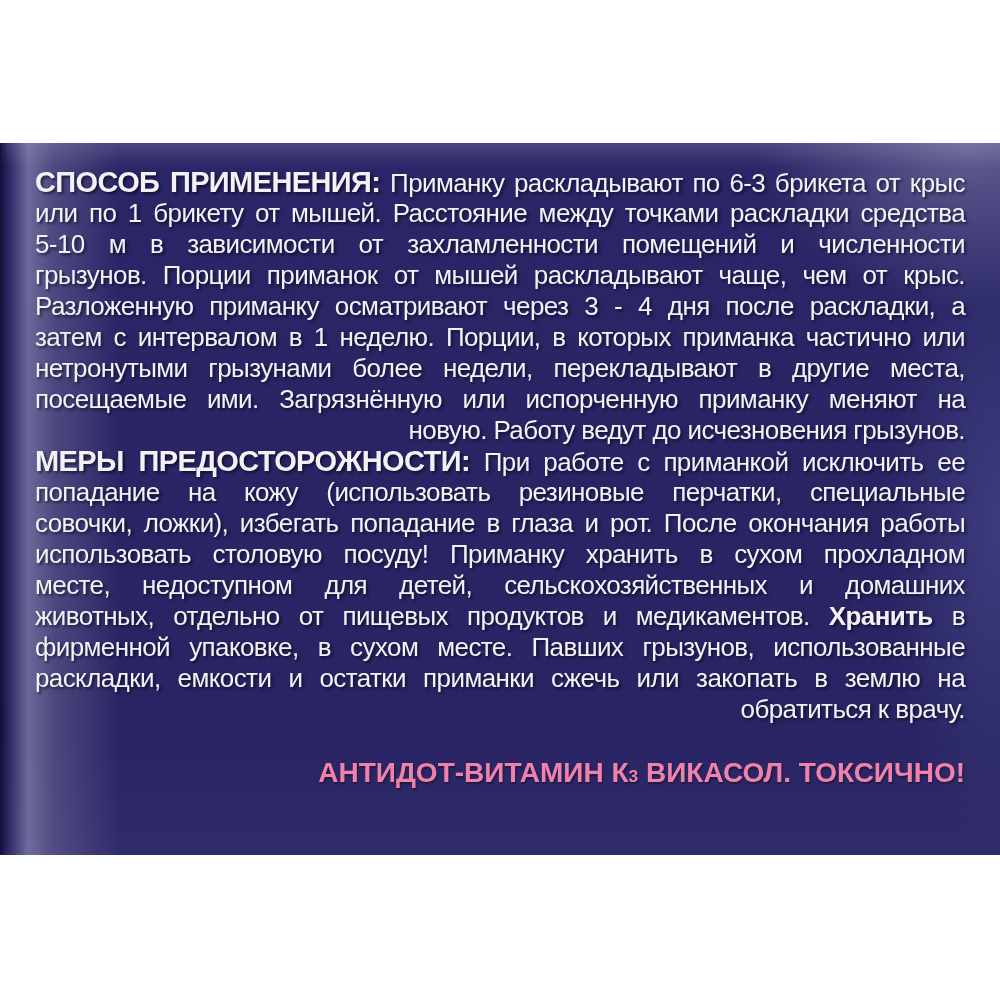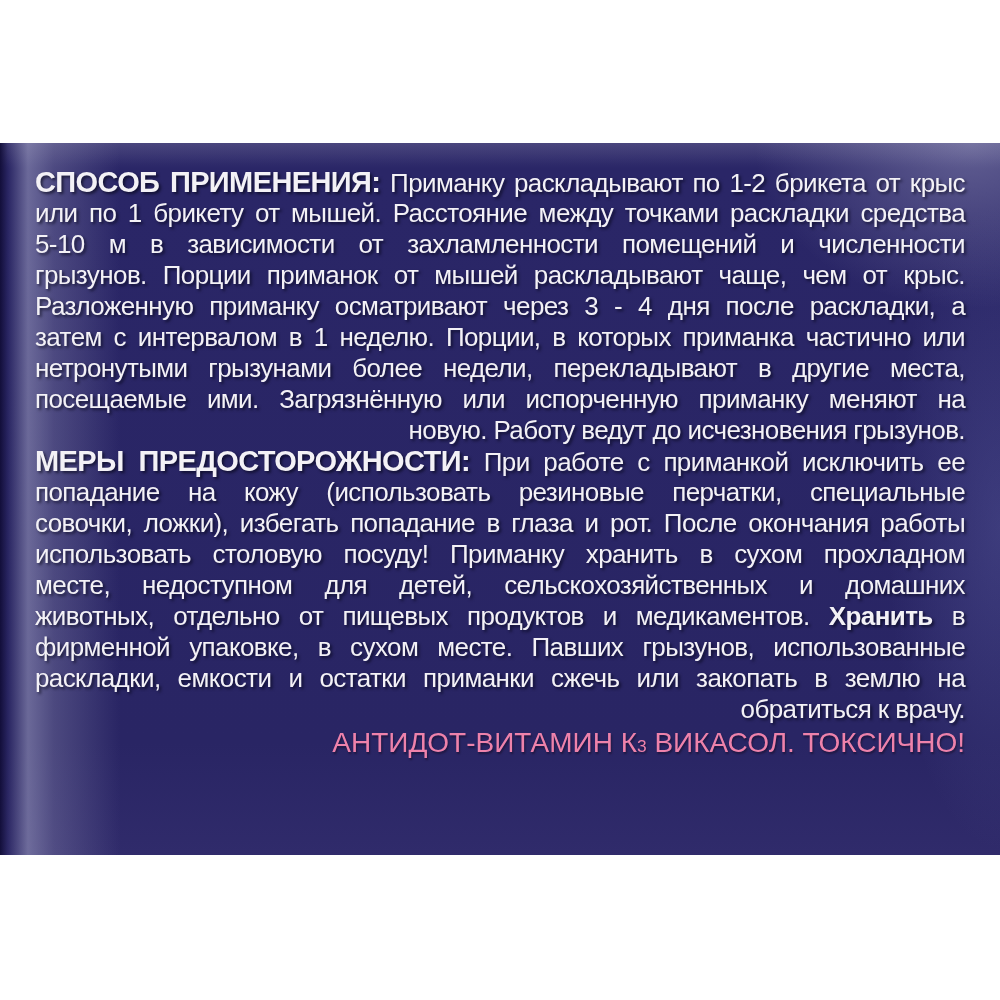--- a/index.html
+++ b/index.html
@@ -57,33 +57,34 @@
     text-align: justify;
     -moz-text-align-last: justify;
     text-align-last: justify;
   }
   .line.l { text-align: right; }
   .b { font-weight: bold; }
   .h { font-weight: bold; font-size: 29px; }
   .sub { font-size: 0.62em; }
   .pink {
     color: #ee82ab;
-    font-weight: normal;
+    font-weight: bold;
     font-size: 28px;
     letter-spacing: 0;
     padding-top: 2px;
     text-shadow: 1px 2px 2px rgba(20,4,20,0.45);
+    margin-top: 30px;
   }
 </style>
 </head>
 <body>
 
 <div class="label-panel">
   <div class="text-block" id="textbox">
-      <div class="line j"><span class="h">СПОСОБ ПРИМЕНЕНИЯ:</span><span> Приманку раскладывают по 1-2 брикета от крыс</span></div>
+      <div class="line j"><span class="h">СПОСОБ ПРИМЕНЕНИЯ:</span><span> Приманку раскладывают по 6-3 брикета от крыс</span></div>
       <div class="line j"><span>или по 1 брикету от мышей. Расстояние между точками раскладки средства</span></div>
       <div class="line j"><span>5-10 м в зависимости от захламленности помещений и численности</span></div>
       <div class="line j"><span>грызунов. Порции приманок от мышей раскладывают чаще, чем от крыс.</span></div>
       <div class="line j"><span>Разложенную приманку осматривают через 3 - 4 дня после раскладки, а</span></div>
       <div class="line j"><span>затем с интервалом в 1 неделю. Порции, в которых приманка частично или</span></div>
       <div class="line j"><span>нетронутыми грызунами более недели, перекладывают в другие места,</span></div>
       <div class="line j"><span>посещаемые ими. Загрязнённую или испорченную приманку меняют на</span></div>
       <div class="line l"><span>новую. Работу ведут до исчезновения грызунов.</span></div>
       <div class="line j"><span class="h">МЕРЫ ПРЕДОСТОРОЖНОСТИ:</span><span> При работе с приманкой исключить ее</span></div>
       <div class="line j"><span>попадание на кожу (использовать резиновые перчатки, специальные</span></div>

